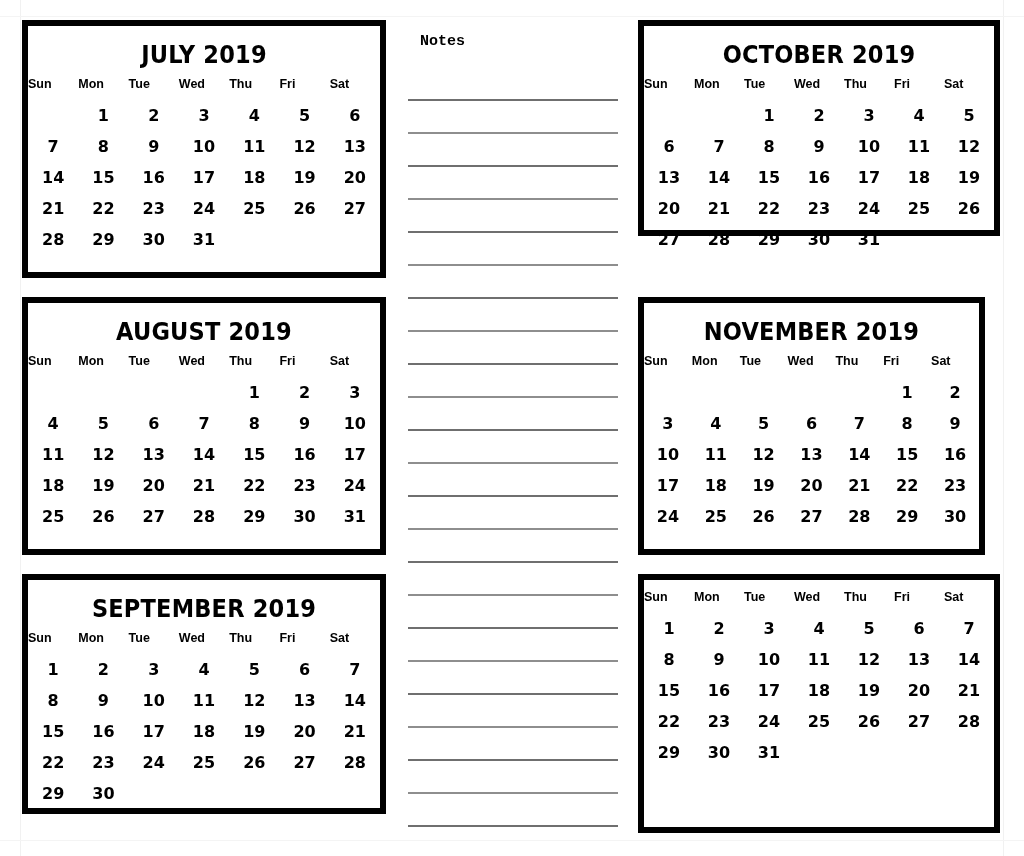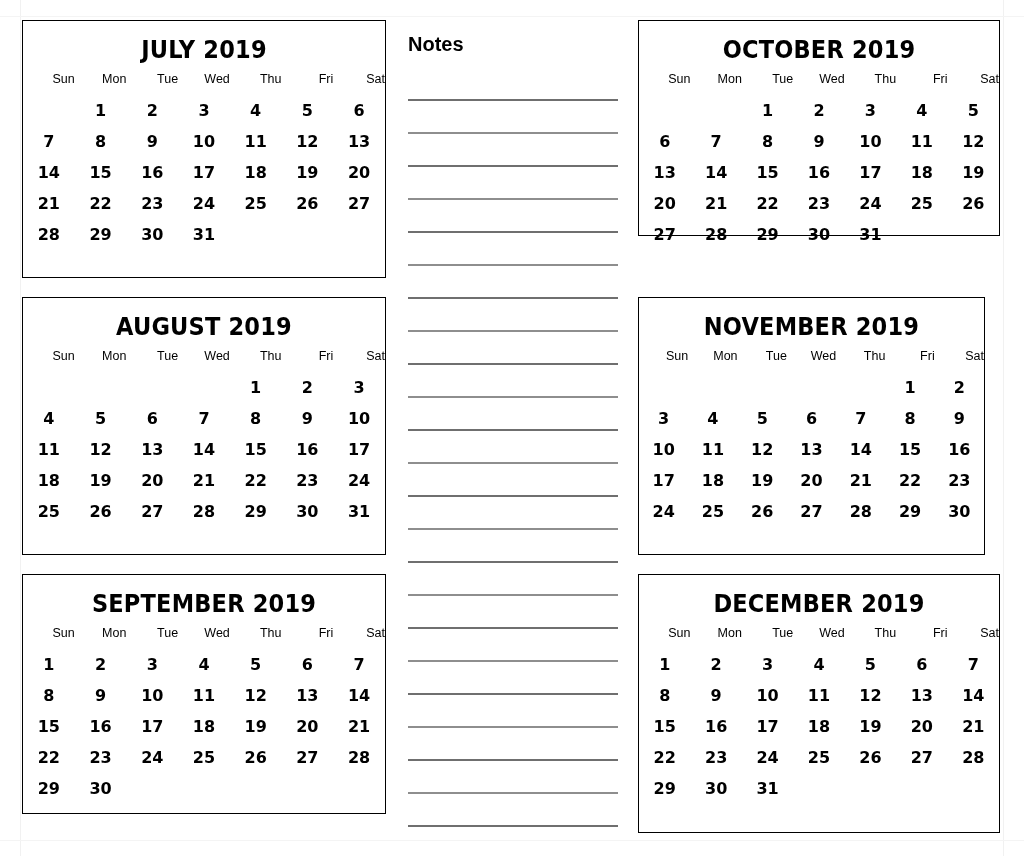--- a/index.html
+++ b/index.html
@@ -43,21 +43,21 @@
     position: absolute;
     left: 0; top: 0;
     width: 1024px; height: 856px;
   }
 
   
   .month-card {
     position: absolute;
     box-sizing: border-box;
     background: #ffffff;
-    border: 1px solid #000000;
+    border: 6px solid #000000;
     padding: 0;
   }
 
   .month-title {
     text-align: center;
     font-weight: 900;
     font-size: 25px;
     letter-spacing: 0.2px;
     line-height: 1;
     margin-top: 16px;
@@ -68,22 +68,22 @@
   }
 
   .month-grid {
     width: 100%;
     border-collapse: collapse;
     table-layout: fixed;
     margin-top: 10px;
   }
   .month-grid th {
     font-size: 12.5px;
-    font-weight: normal;
-    text-align: right;
+    font-weight: bold;
+    text-align: left;
     padding: 0 0 9px 0;
     font-family: "Liberation Sans", "DejaVu Sans", sans-serif;
   }
   .month-grid td {
     font-size: 16px;
     font-weight: bold;
     text-align: center;
     height: 31px;
     padding: 0;
     font-family: "DejaVu Sans", "Liberation Sans", sans-serif;
@@ -93,26 +93,26 @@
   
   .notes-panel {
     position: absolute;
     left: 400px;
     top: 20px;
     width: 226px;
     height: 800px;
   }
   .notes-title {
     position: absolute;
-    left: 8px;
+    left: 20px;
     top: 14px;
-    font-size: 20px;
+    font-size: 15px;
     font-weight: bold;
     line-height: 1;
-    font-family: Liberation Sans, sans-serif;
+    font-family: Liberation Mono, monospace;
   }
   .notes-lines {
     position: absolute;
     left: 8px;
     top: 48px;
     width: 210px;
   }
   .note-line {
     height: 31px;
     border-bottom: 2px solid #6f6f6f;
@@ -440,21 +440,20 @@
               <td>26</td>
               <td>27</td>
               <td>28</td>
               <td>29</td>
               <td>30</td>
             </tr>
           </tbody>
         </table>
       </div>
       <div class="month-card" style="left: 638px; top: 574px; width: 362px; height: 259px;">
-        <div class="month-title">DECEMBER 2019</div>
         <table class="month-grid">
           <thead>
             <tr>
               <th>Sun</th>
               <th>Mon</th>
               <th>Tue</th>
               <th>Wed</th>
               <th>Thu</th>
               <th>Fri</th>
               <th>Sat</th>

